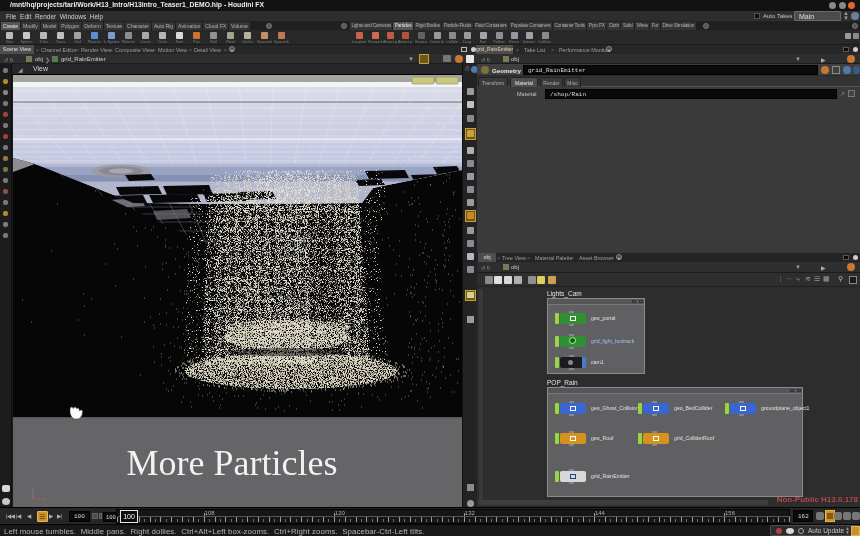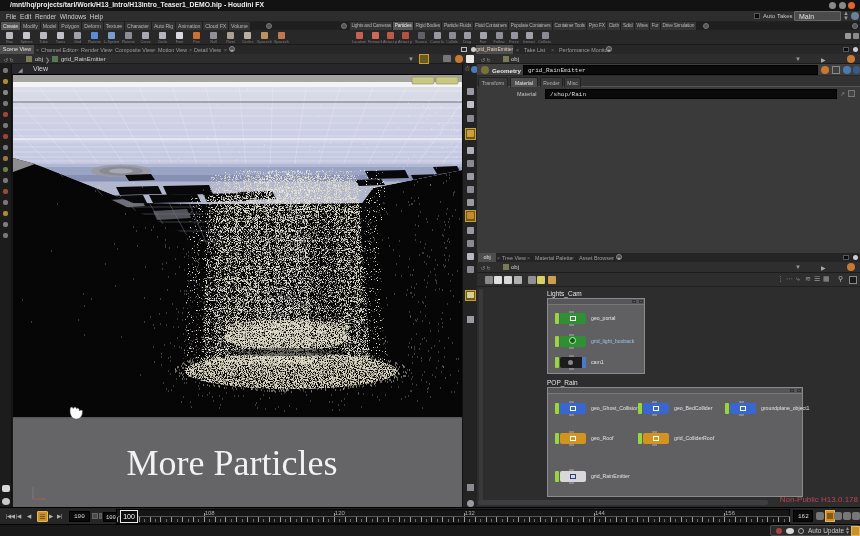--- a/index.html
+++ b/index.html
@@ -499,21 +499,21 @@
     <div class="abs" style="left:161px;top:180px;width:4px;height:11px;background:#96d63e;border-radius:1px"></div>
     <div class="abs" style="left:166px;top:180px;width:26px;height:11px;background:#d4921e;border-radius:2px"></div>
     <div class="abs" style="left:176px;top:183px;width:6px;height:5px;border:1px solid #ffffff"></div>
     <div class="abs" style="left:197px;top:182px;font-size:5.2px;color:#e2e2e2;white-space:nowrap">grid_ColliderRoof</div>
     <div class="abs" style="left:92px;top:216px;width:5px;height:2px;background:#85858a"></div>
     <div class="abs" style="left:92px;top:229px;width:5px;height:2px;background:#85858a"></div>
     <div class="abs" style="left:78px;top:218px;width:4px;height:11px;background:#96d63e;border-radius:1px"></div>
     <div class="abs" style="left:83px;top:218px;width:26px;height:11px;background:#d8d8d8;border-radius:2px"></div>
     <div class="abs" style="left:93px;top:221px;width:6px;height:5px;border:1px solid #204080"></div>
     <div class="abs" style="left:114px;top:220px;font-size:5.2px;color:#e2e2e2;white-space:nowrap">grid_RainEmitter</div>
-    <div class="abs" style="right:2px;top:242px;font-size:8px;font-weight:normal;color:#b9454e">Non-Public H13.0.178</div>
+    <div class="abs" style="right:2px;top:242px;font-size:8px;font-weight:bold;color:#b9454e">Non-Public H13.0.178</div>
     <div class="abs" style="left:1px;top:247px;width:290px;height:5px;background:#3e3e40;border-radius:2px"></div>
   </div>
 <div class="abs" style="left:0;top:507px;width:860px;height:17px;background:#262626;border-top:1px solid #000">
     <div class="abs" style="left:6px;top:5px;font-size:5.5px;color:#b0b0b0;letter-spacing:-0.5px">|◀◀</div>
     <div class="abs" style="left:16px;top:5px;font-size:5.5px;color:#b0b0b0;letter-spacing:-0.5px">|◀</div>
     <div class="abs" style="left:27px;top:5px;font-size:5.5px;color:#b0b0b0;letter-spacing:-0.5px">◀</div>
     <div class="abs" style="left:37px;top:3px;width:11px;height:11px;background:#c8922e;border:1px solid #e8b850;border-radius:1px;color:#5a3a00;font-size:7px;text-align:center;line-height:10px">☰</div>
     <div class="abs" style="left:49px;top:5px;font-size:5.5px;color:#b0b0b0;letter-spacing:-0.5px">▶</div>
     <div class="abs" style="left:57px;top:5px;font-size:5.5px;color:#b0b0b0;letter-spacing:-0.5px">▶|</div>
     <div class="abs fld" style="left:69px;top:3px;width:21px;height:11px;line-height:10px">100</div>
@@ -656,20 +656,21 @@
     </div>
     <div class="abs fld" style="left:793px;top:2px;width:20px;height:12px;line-height:11px">162</div>
     <div class="abs" style="left:816px;top:4px;width:8px;height:8px;background:#777;border-radius:2px"></div>
     <div class="abs" style="left:825px;top:2px;width:10px;height:12px;background:#c8922e;border:1px solid #e8b850"></div>
     <div class="abs" style="left:827px;top:5px;width:6px;height:6px;background:#8a5a10"></div>
     <div class="abs" style="left:834px;top:4px;width:8px;height:8px;background:#777;border-radius:2px"></div>
     <div class="abs" style="left:843px;top:4px;width:8px;height:8px;background:#777;border-radius:2px"></div>
     <div class="abs" style="left:852px;top:4px;width:8px;height:8px;background:#777;border-radius:2px"></div>
   </div>
 <div class="abs" style="left:0;top:524px;width:860px;height:12px;background:#191919;border-top:1px solid #050505">
+    <div class="abs" style="left:4px;top:2px;font-size:7.8px;color:#b6b6b6;letter-spacing:.1px">Left mouse tumbles.&nbsp; Middle pans.&nbsp; Right dollies.&nbsp; Ctrl+Alt+Left box-zooms.&nbsp; Ctrl+Right zooms.&nbsp; Spacebar-Ctrl-Left tilts.</div>
     <div class="abs" style="left:770px;top:0px;width:90px;height:11px;background:#2c2c2c;border:1px solid #4e4e4e;border-radius:2px">
       <div class="abs" style="left:5px;top:2px;width:6px;height:6px;border-radius:50%;background:#b04040"></div>
       <div class="abs" style="left:15px;top:2px;width:8px;height:6px;border-radius:50%;background:#d8d8d8"></div>
       <div class="abs" style="left:27px;top:2px;width:6px;height:6px;border-radius:50%;border:1px solid #aaa"></div>
       <div class="abs" style="left:37px;top:1px;font-size:6.5px;color:#c8c8c8">Auto Update</div>
       <div class="abs" style="left:74px;top:0px;font-size:5px;color:#999;line-height:4px">▲<br>▼</div>
       <div class="abs" style="left:80px;top:0px;width:9px;height:10px;background:#c8922e;border:1px solid #e8b850"></div>
     </div>
   </div>
 </body></html>

